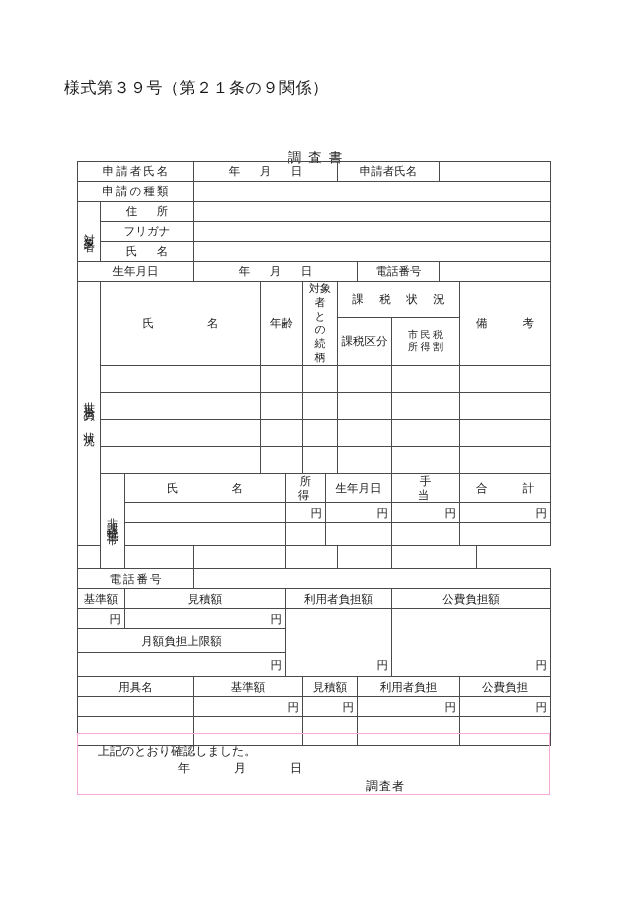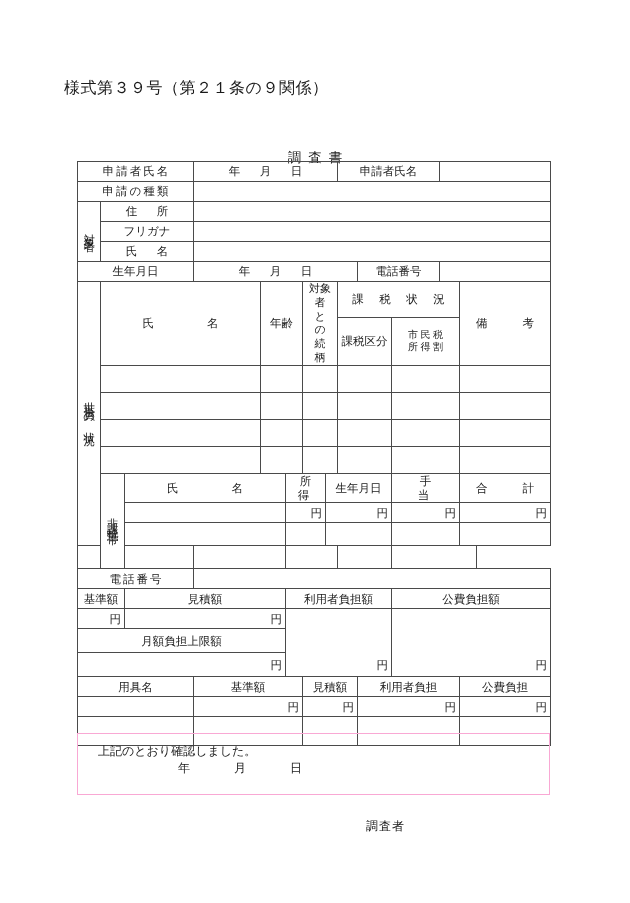--- a/index.html
+++ b/index.html
@@ -94,21 +94,20 @@
     top: 26px;
     letter-spacing: 2px;
     white-space: nowrap;
   }
   .note-line3 {
     position: absolute;
     left: 288px;
     top: 44px;
     letter-spacing: 1px;
     white-space: nowrap;
-    margin-top: 40px;
   }
 </style>
 </head>
 <body>
 
 <div class="page">
 
   <div class="form-no">様式第３９号（第２１条の９関係）</div>
   <div class="doc-title">調査書</div>
 

